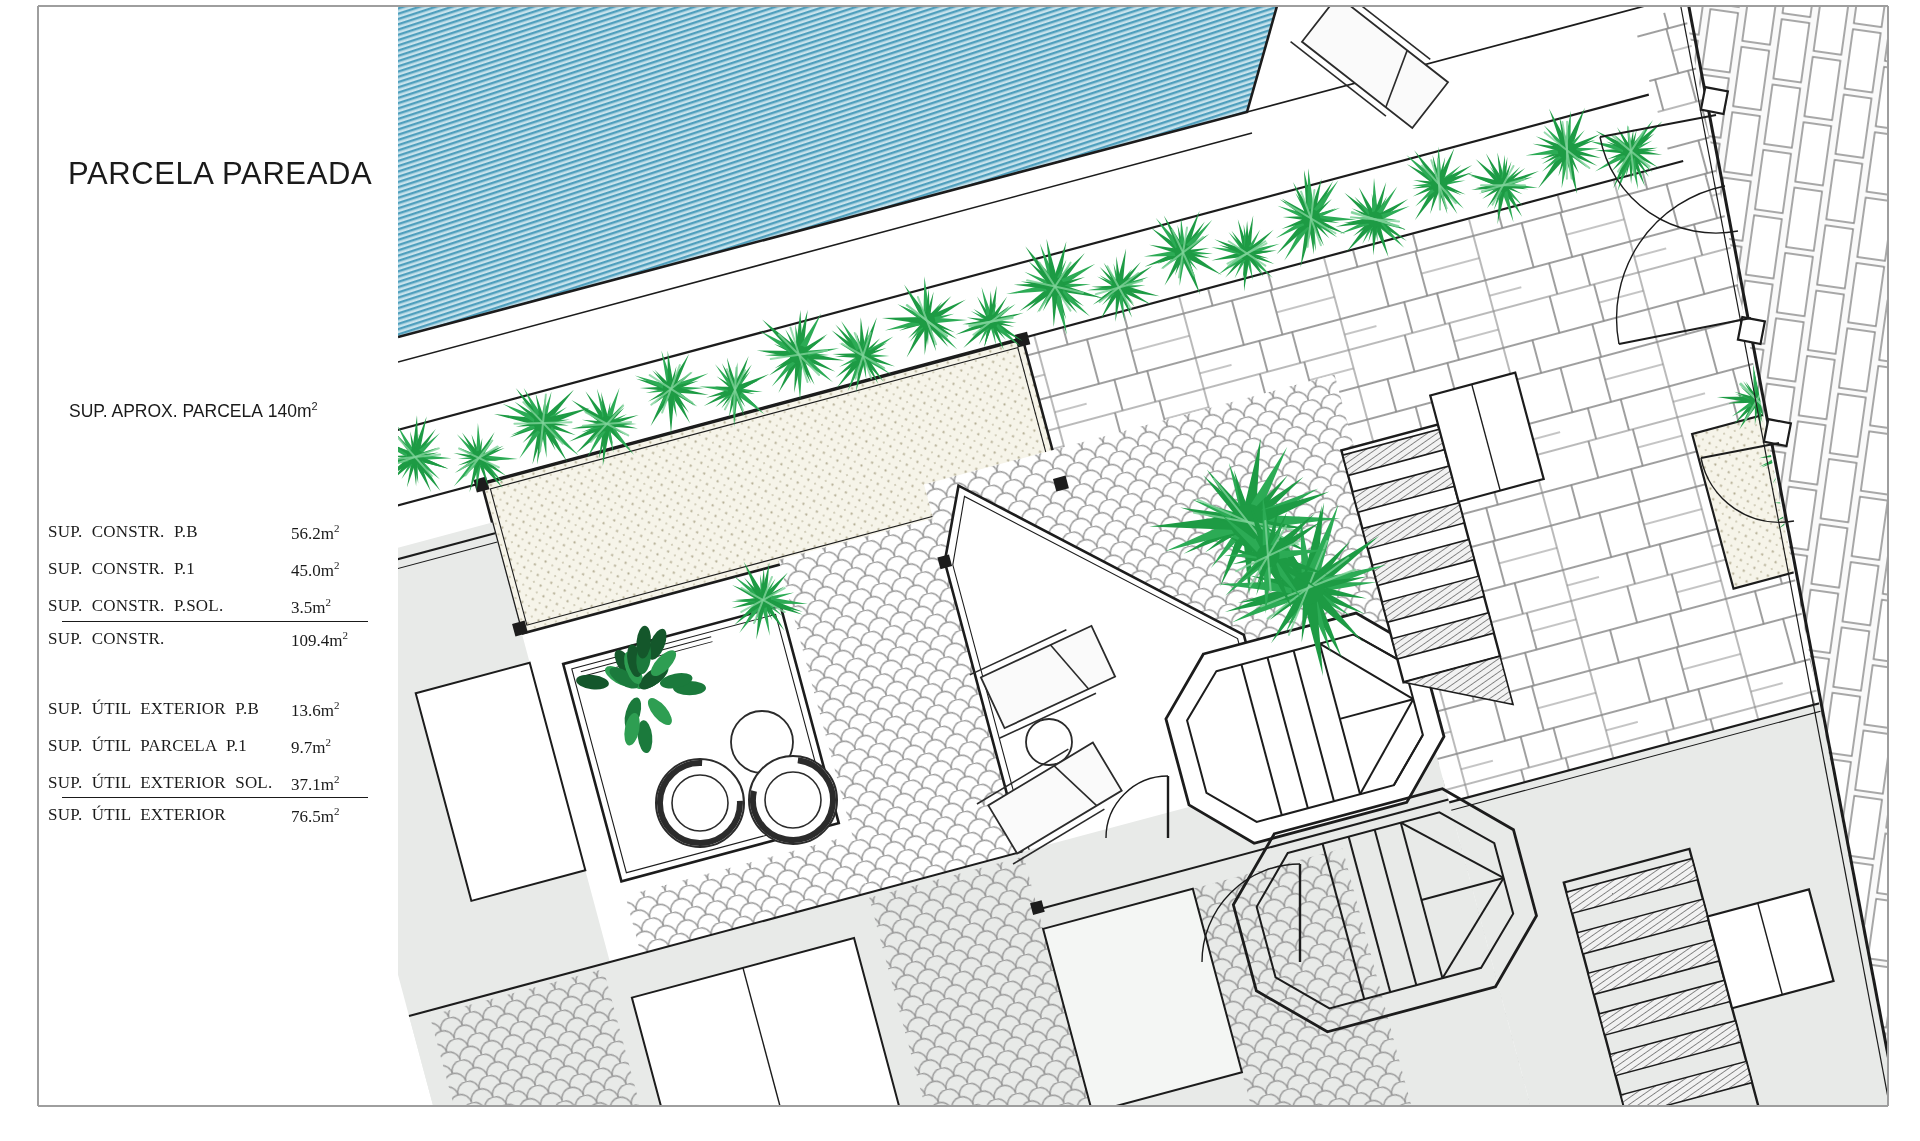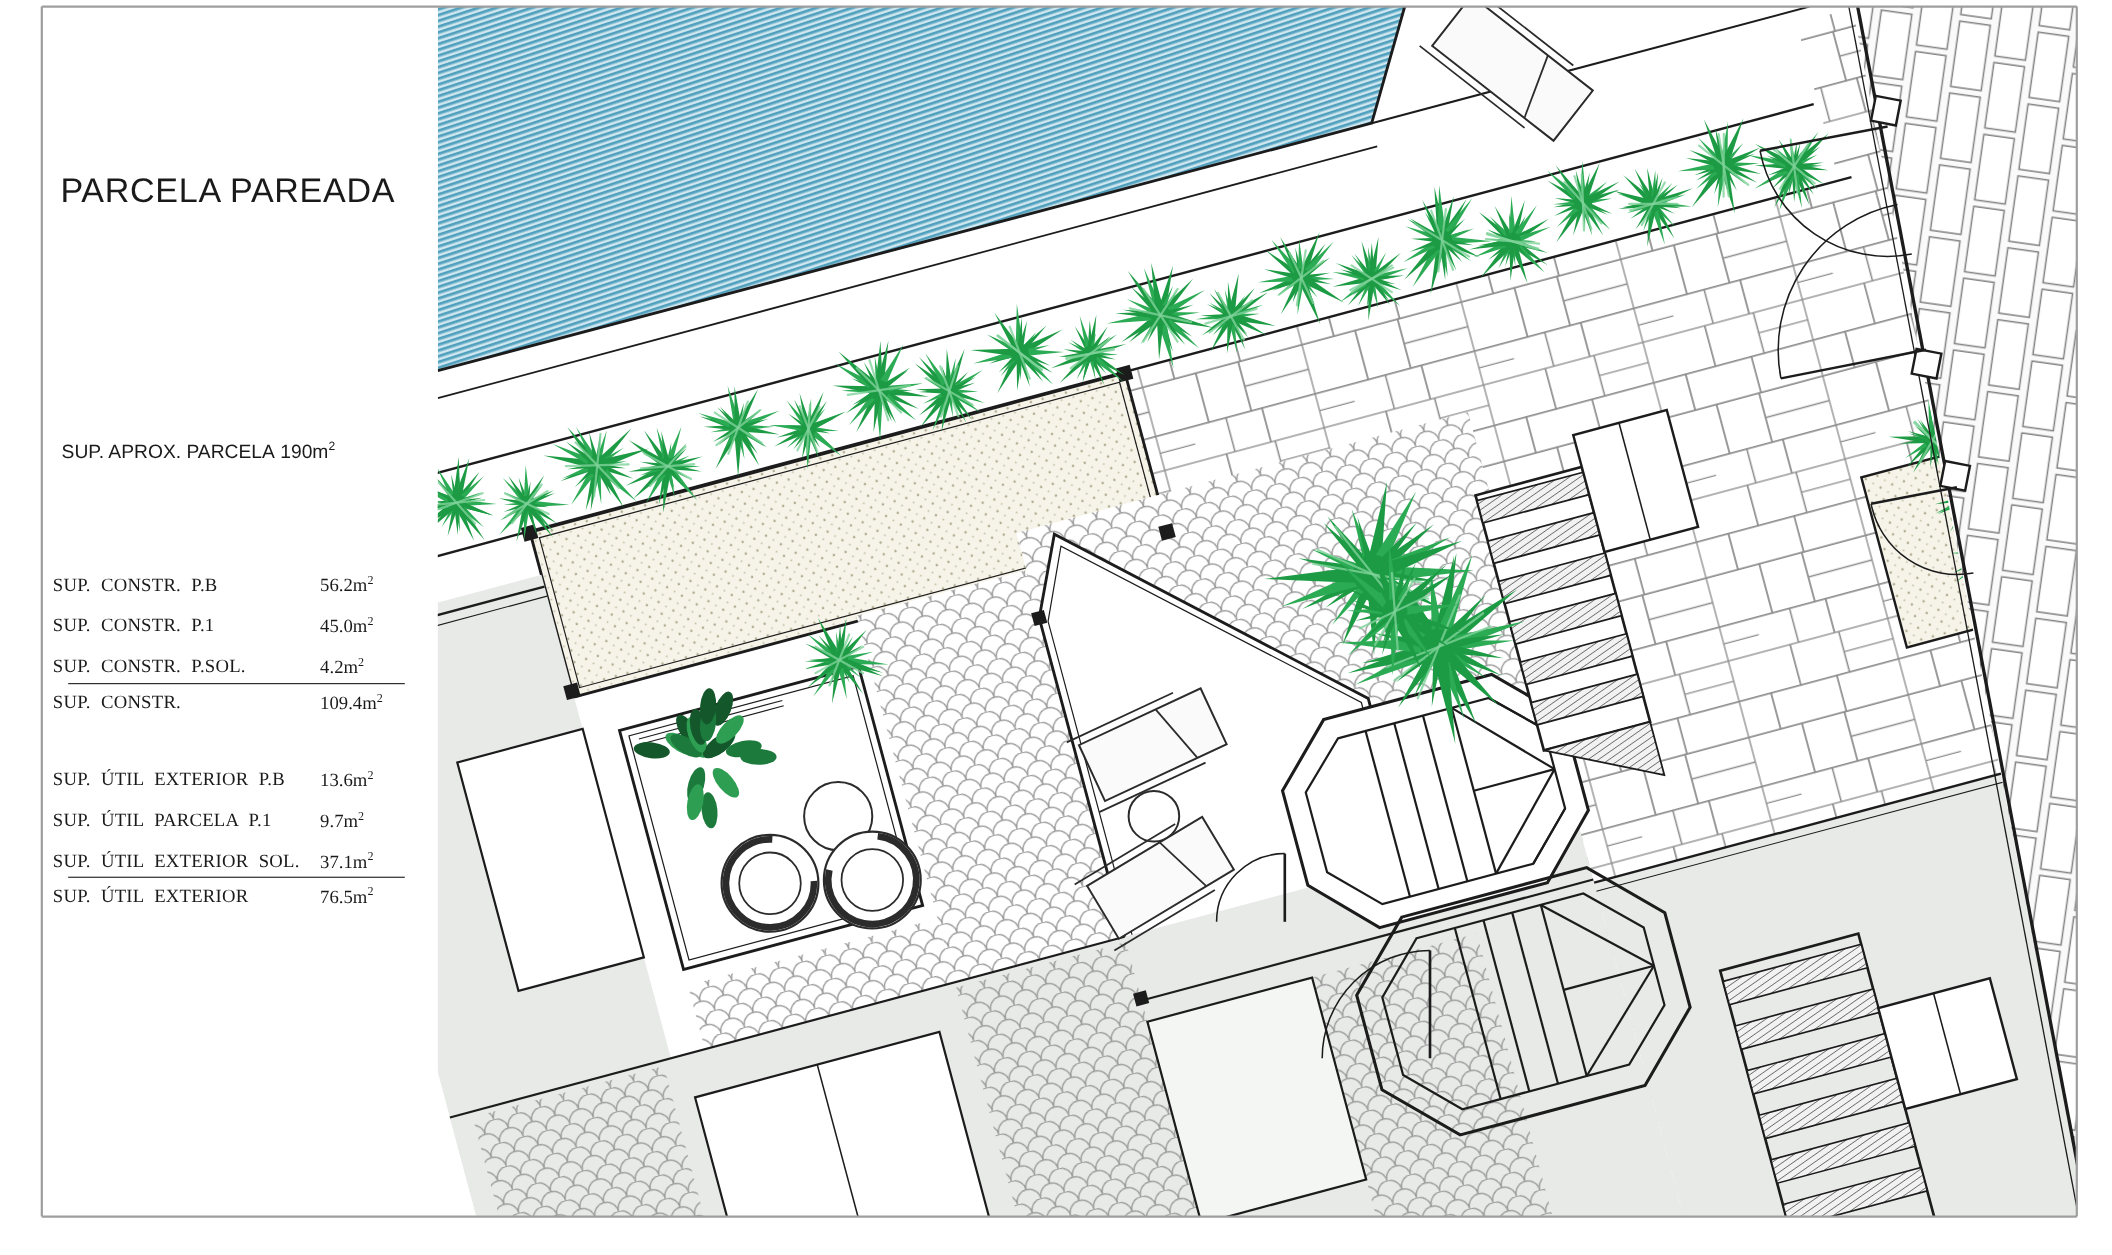--- a/index.html
+++ b/index.html
@@ -1,19 +1,19 @@
 <!DOCTYPE html>
 <html><head>
 <meta charset="utf-8">
 <style>
   html,body{margin:0;padding:0;background:#fff;}
   #page{position:relative;width:1920px;height:1141px;background:#ffffff;overflow:hidden;
         font-family:"Liberation Sans","DejaVu Sans",sans-serif;color:#1a1a1a;}
   #plan-svg{position:absolute;left:0;top:0;}
-  .paneltext{position:absolute;white-space:nowrap;}
+  .paneltext{position:absolute;white-space:nowrap;margin-left:13px;}
   #title{left:55px;top:156px;font-size:31px;letter-spacing:.6px;}
   #parcel-line{left:56px;top:400px;font-size:17.5px;}
   .row{position:absolute;left:48px;width:320px;font-size:17px;height:22px;font-family:Liberation Serif, serif;}
   .row .lbl{word-spacing:5px;letter-spacing:.2px;}
   .row .val{position:absolute;left:243px;top:0;}
   sup{font-size:11px;}
   .rule{position:absolute;left:62px;width:306px;border-top:1.8px solid #1a1a1a;height:0;}
 </style>
 </head>
 <body>
@@ -1224,34 +1224,34 @@
       <line x1="38" y1="6" x2="1888" y2="6"></line>
       <line x1="38" y1="1106" x2="1888" y2="1106"></line>
       <line x1="38" y1="6" x2="38" y2="1106"></line>
       <line x1="1888" y1="6" x2="1888" y2="1106"></line>
     </g>
   </svg>
 
   <div class="paneltext" id="title">PARCELA PAREADA</div>
 
   <div class="paneltext" id="parcel-line">
-    <span>SUP. APROX. PARCELA</span>&nbsp;<span>190</span><span>m</span><sup>2</sup>
+    <span>SUP. APROX. PARCELA</span>&nbsp;<span>140</span><span>m</span><sup>2</sup>
   </div>
 
   <div class="row" style="top:522px">
     <span class="lbl">SUP. CONSTR. P.B</span>
     <span class="val"><span>56.2</span><span>m</span><sup>2</sup></span>
   </div>
   <div class="row" style="top:559px">
     <span class="lbl">SUP. CONSTR. P.1</span>
     <span class="val"><span>45.0</span><span>m</span><sup>2</sup></span>
   </div>
   <div class="row" style="top:596px">
     <span class="lbl">SUP. CONSTR. P.SOL.</span>
-    <span class="val"><span>4.2</span><span>m</span><sup>2</sup></span>
+    <span class="val"><span>3.5</span><span>m</span><sup>2</sup></span>
   </div>
   <div class="rule" style="top:621px"></div>
   <div class="row" style="top:629px">
     <span class="lbl">SUP. CONSTR.</span>
     <span class="val"><span>109.4</span><span>m</span><sup>2</sup></span>
   </div>
 
   <div class="row" style="top:699px">
     <span class="lbl">SUP. ÚTIL EXTERIOR P.B</span>
     <span class="val"><span>13.6</span><span>m</span><sup>2</sup></span>

